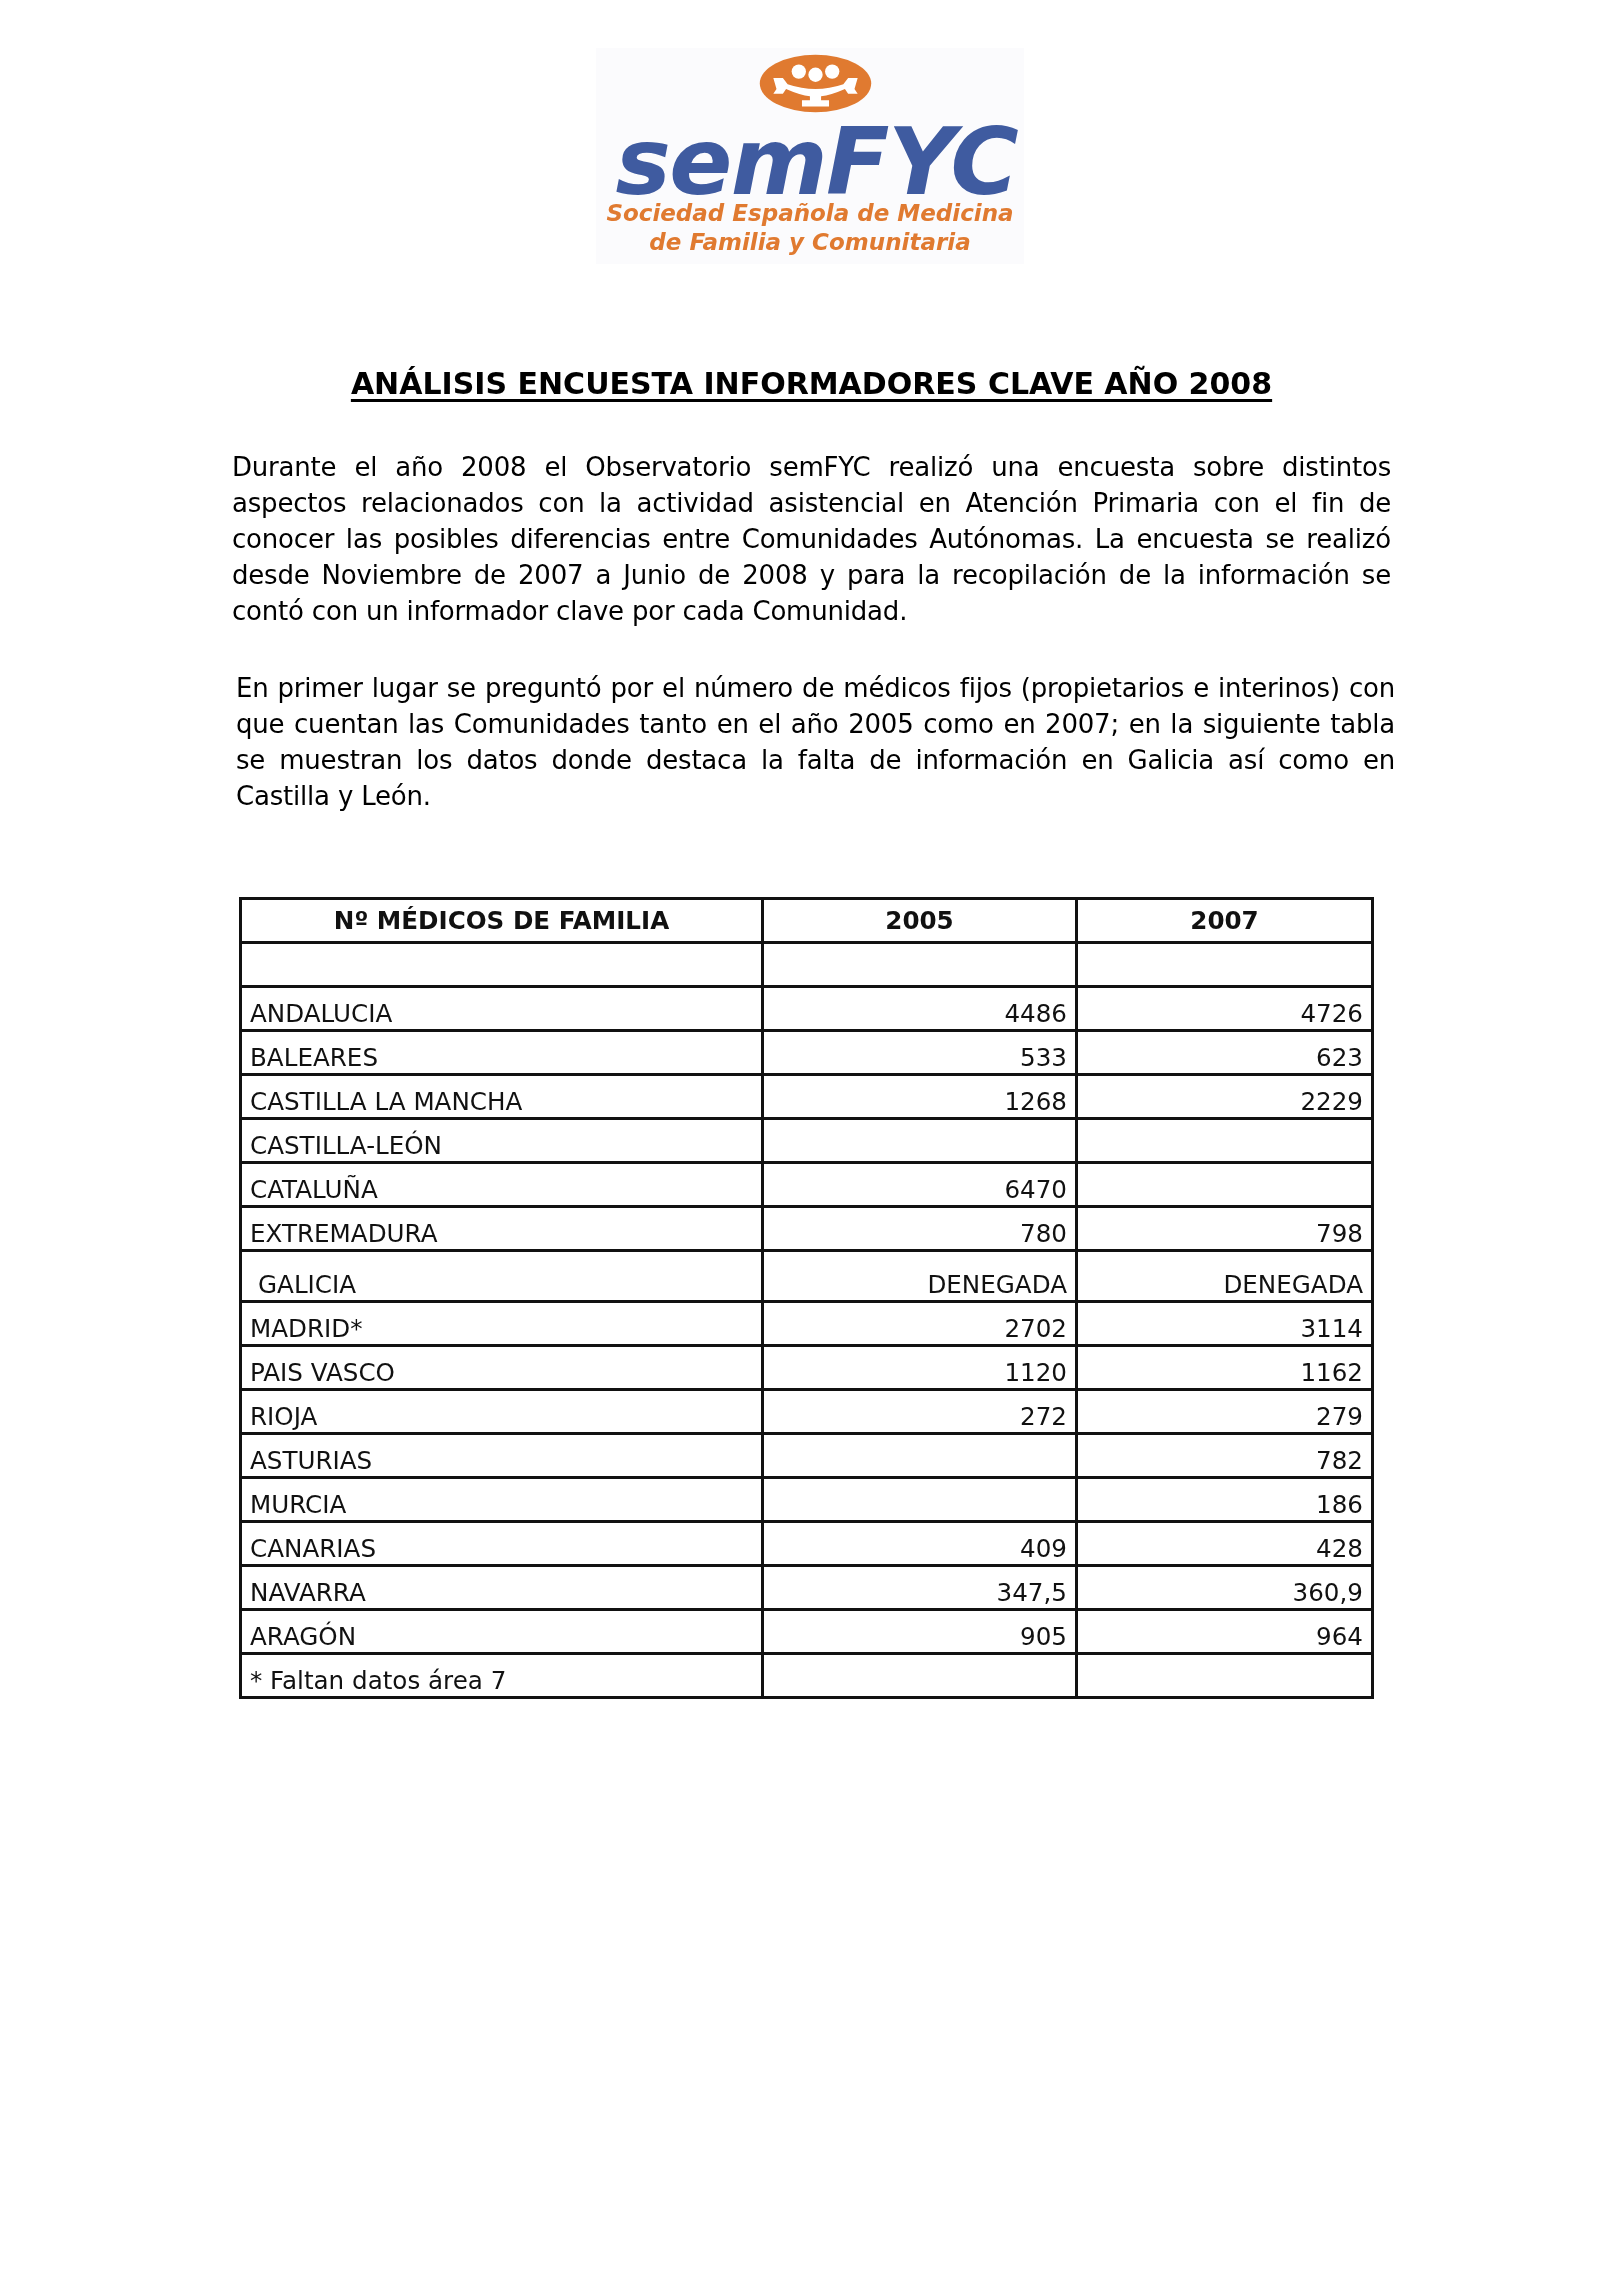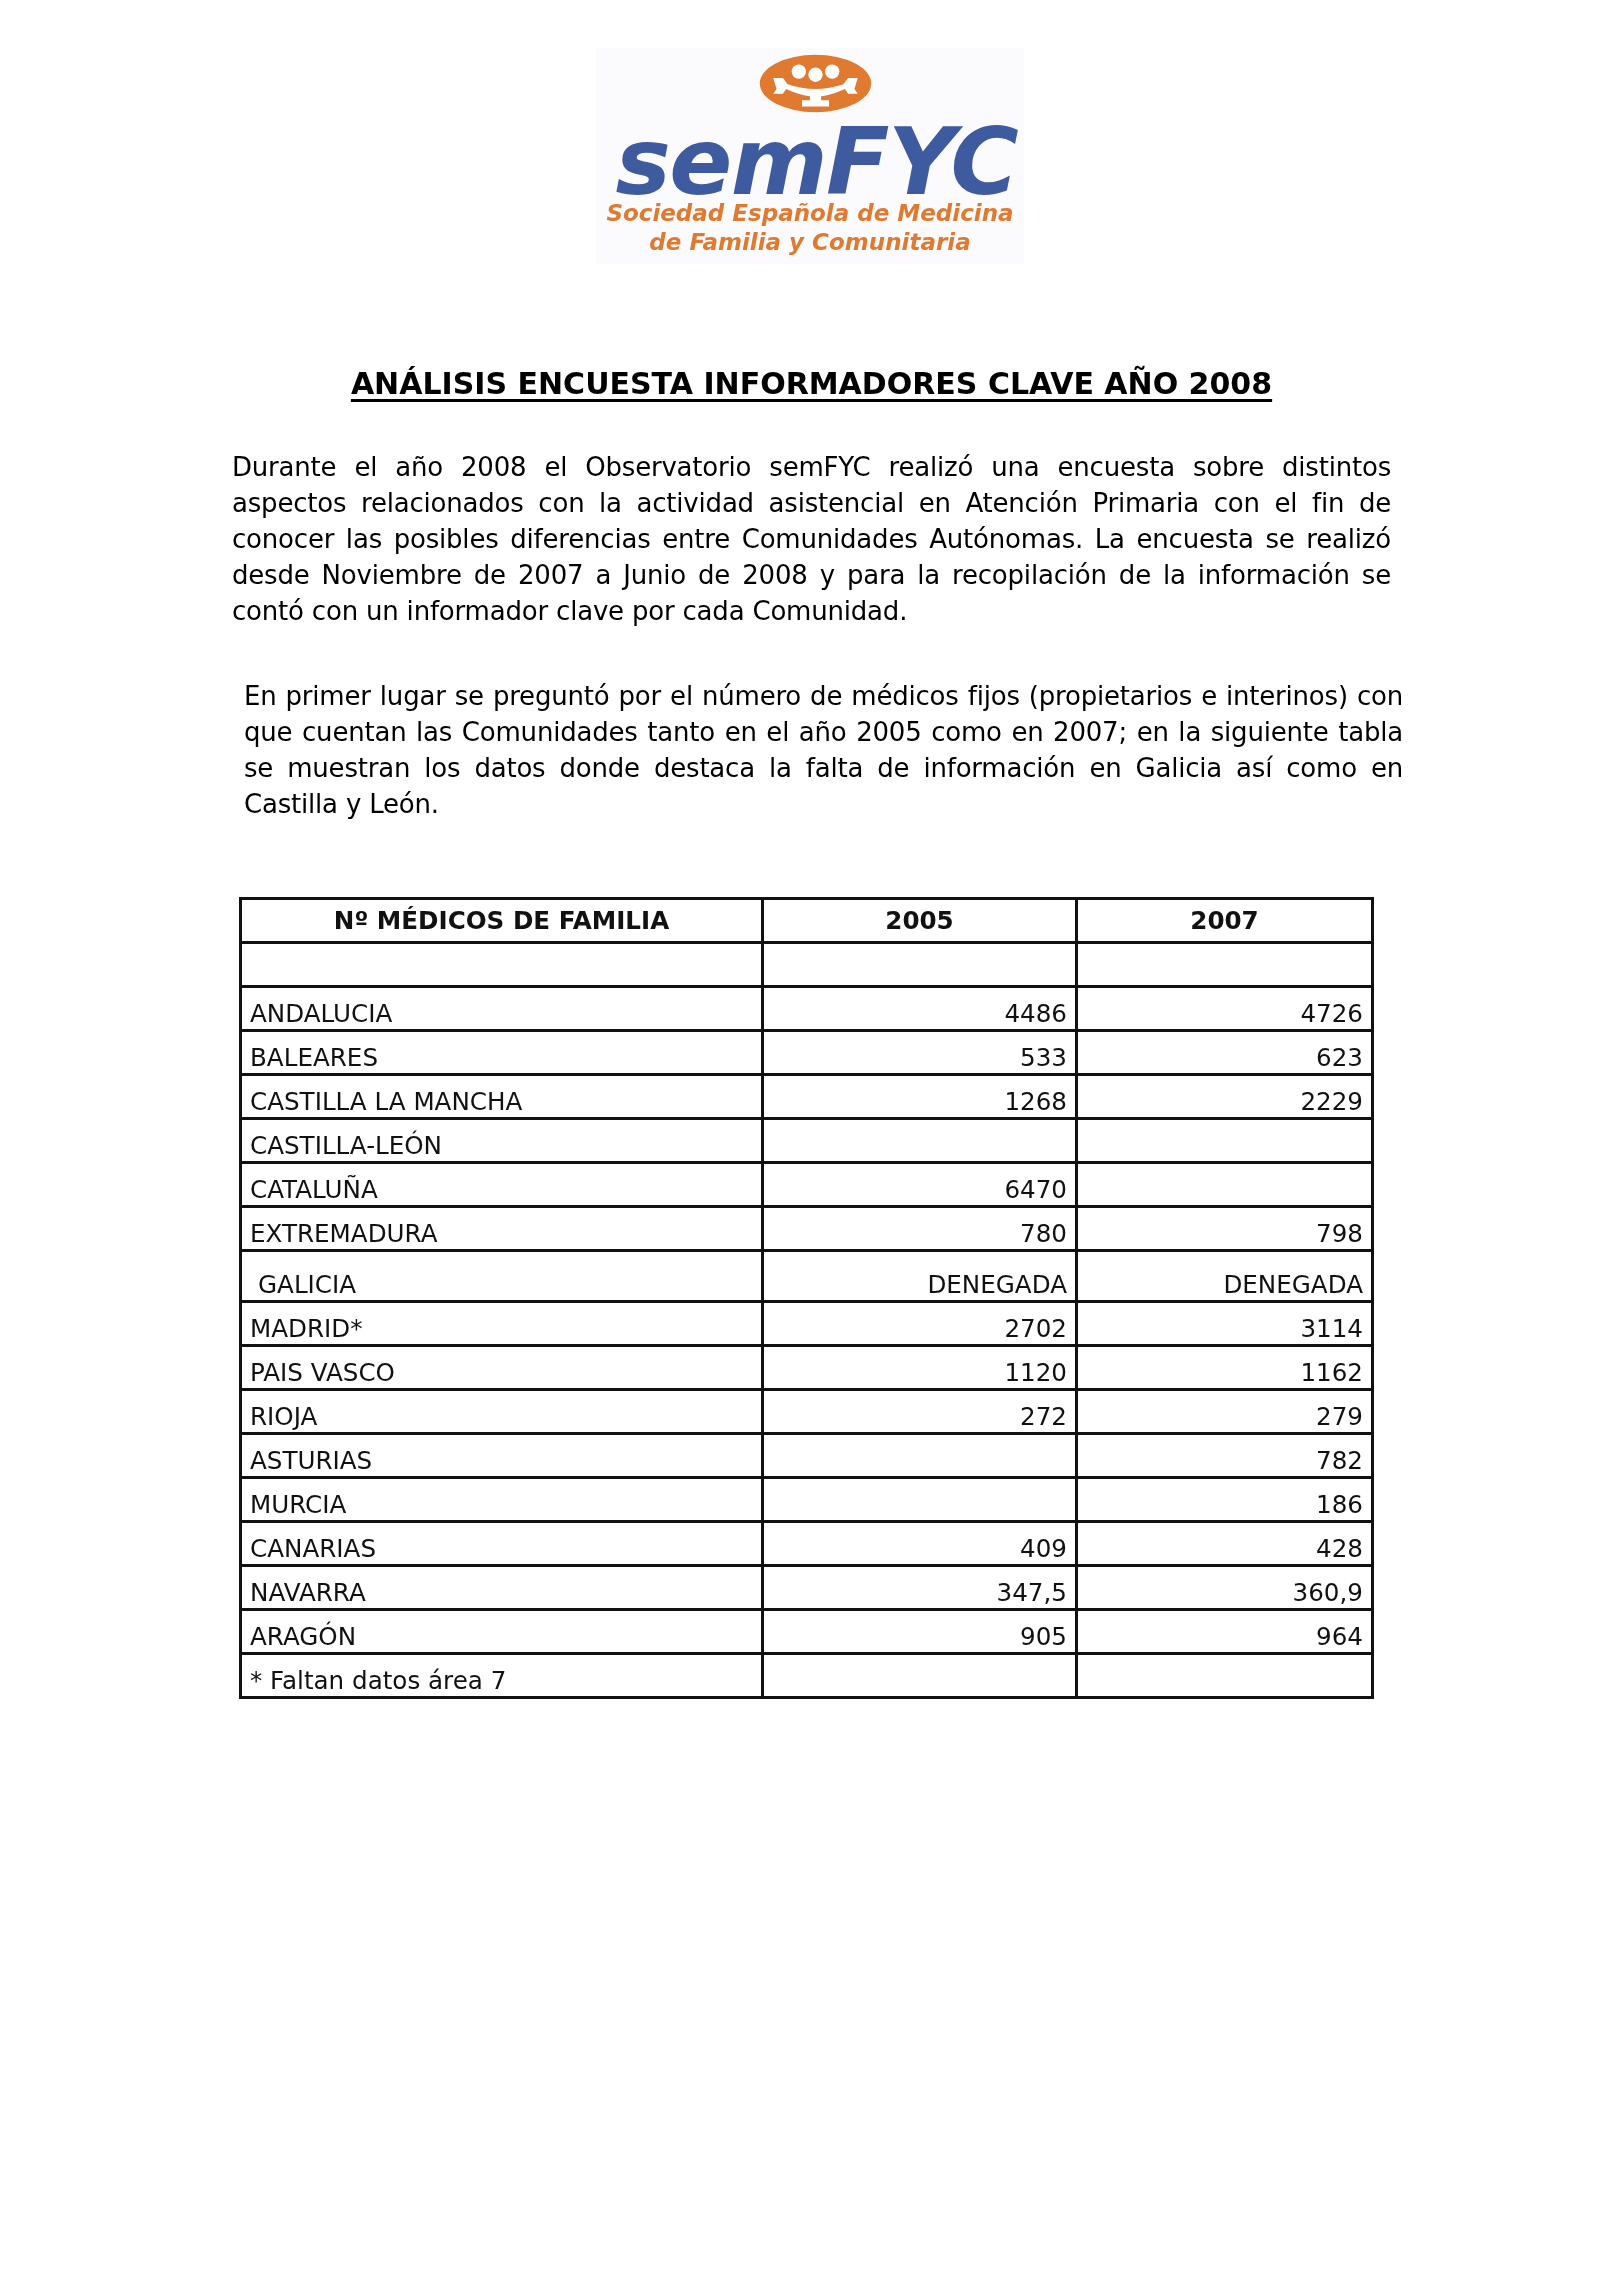--- a/index.html
+++ b/index.html
@@ -134,21 +134,21 @@
   <div class="logo-wordmark">semFYC</div>
   <div class="logo-tagline">
     <div>Sociedad Española de Medicina</div>
     <div>de Familia y Comunitaria</div>
   </div>
 </div>
 
 <div class="doc-title">ANÁLISIS ENCUESTA INFORMADORES CLAVE AÑO 2008</div>
 
 <p class="para para-1" style="margin:0">Durante el año 2008 el Observatorio semFYC realizó una encuesta sobre distintos aspectos relacionados con la actividad asistencial en Atención Primaria con el fin de conocer las posibles diferencias entre Comunidades Autónomas. La encuesta se realizó desde Noviembre de 2007 a Junio de 2008 y para la recopilación de la información se contó con un informador clave por cada Comunidad.</p>
-<p class="para para-2" style="margin:12px">En primer lugar se preguntó por el número de médicos fijos (propietarios e interinos) con que cuentan las Comunidades tanto en el año 2005 como en 2007; en la siguiente tabla se muestran los datos donde destaca la falta de información en Galicia así como en Castilla y León.</p>
+<p class="para para-2" style="margin:4px">En primer lugar se preguntó por el número de médicos fijos (propietarios e interinos) con que cuentan las Comunidades tanto en el año 2005 como en 2007; en la siguiente tabla se muestran los datos donde destaca la falta de información en Galicia así como en Castilla y León.</p>
 
 <table class="data-table">
   <colgroup>
       <col class="c1">
       <col class="c2">
       <col class="c3">
     </colgroup>
   <thead>
     <tr>
       <th>Nº MÉDICOS DE FAMILIA</th>

